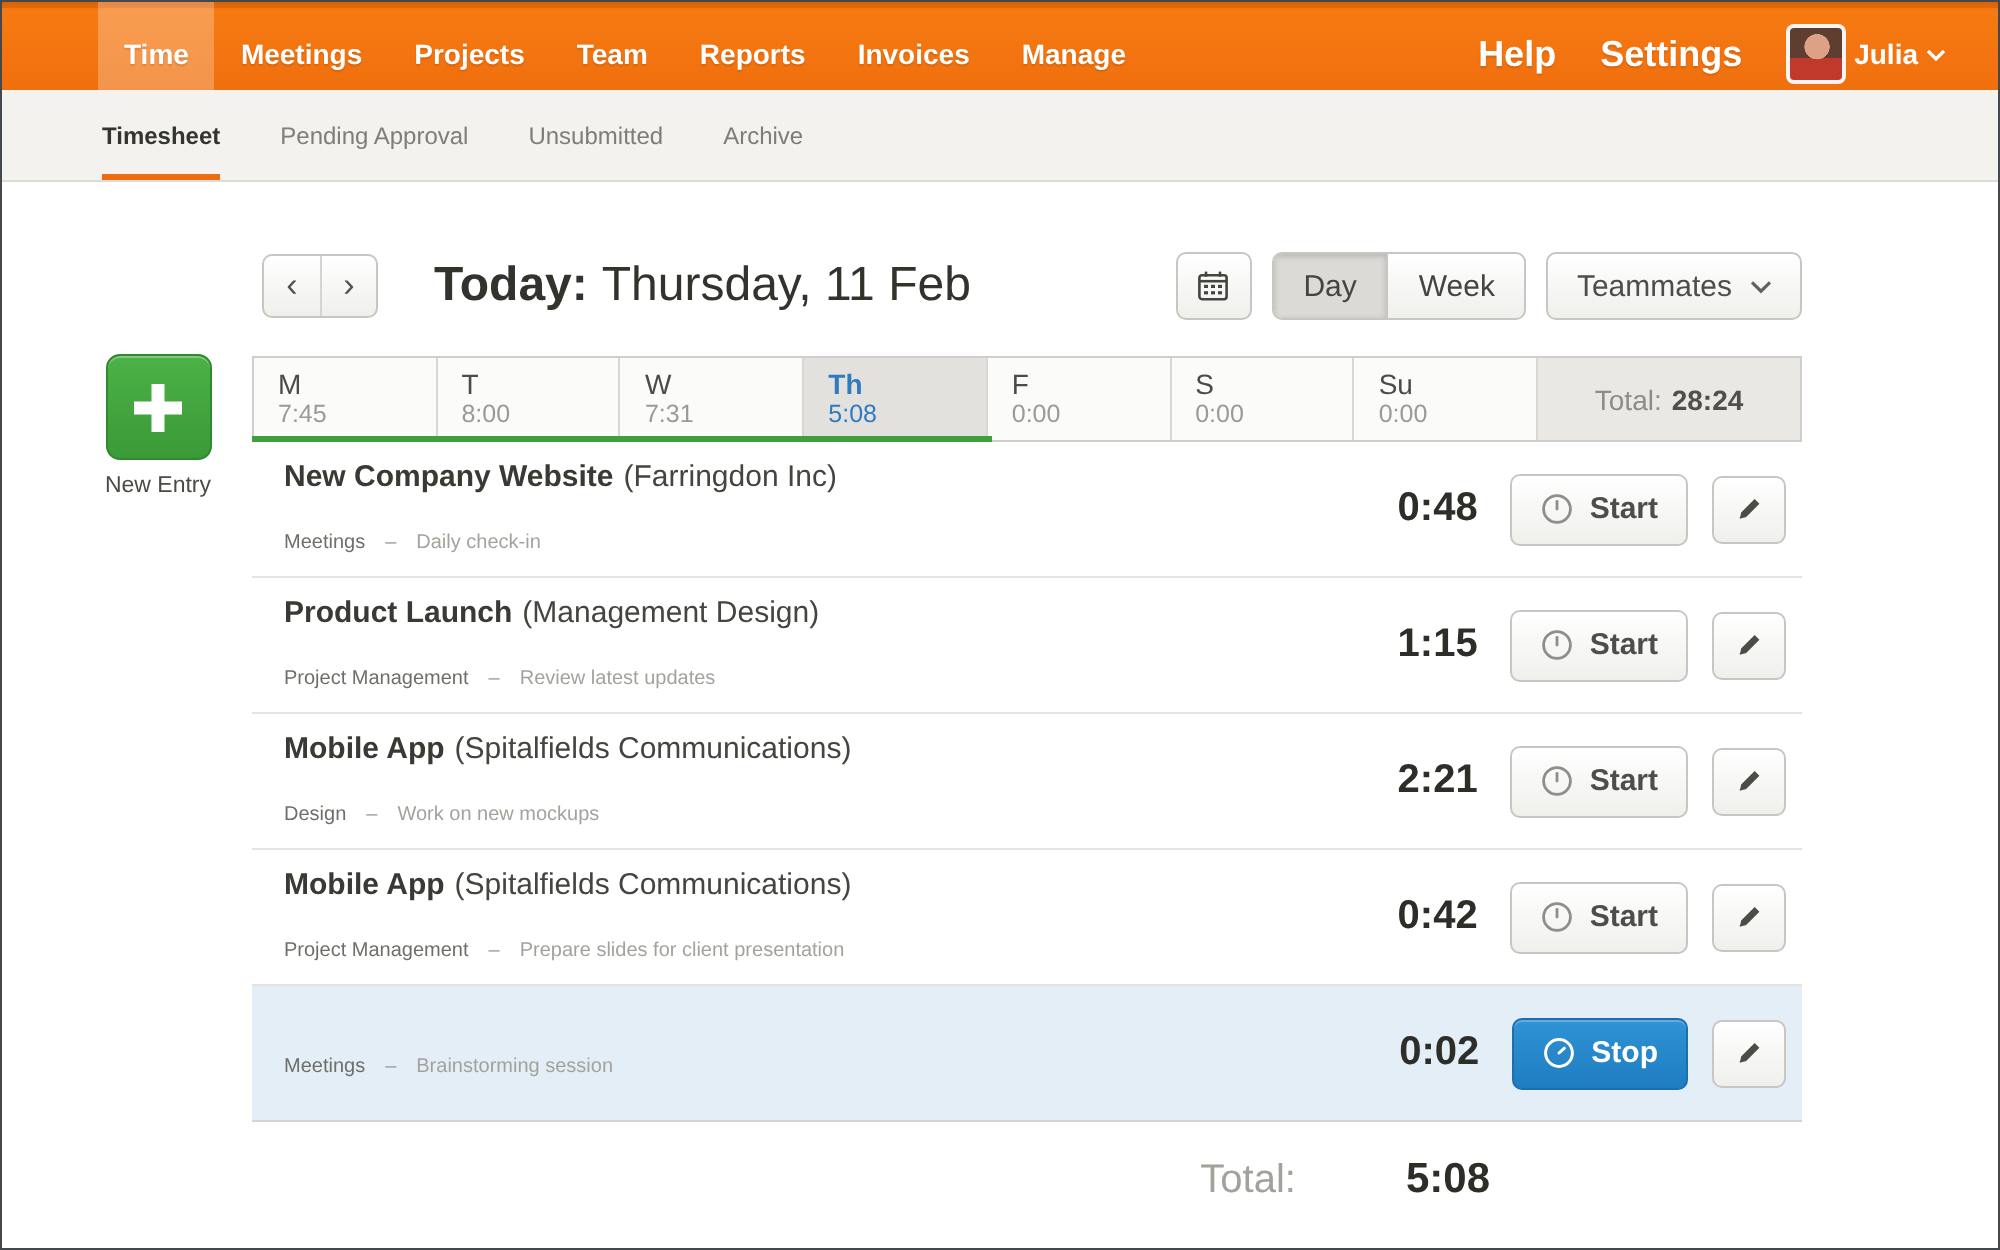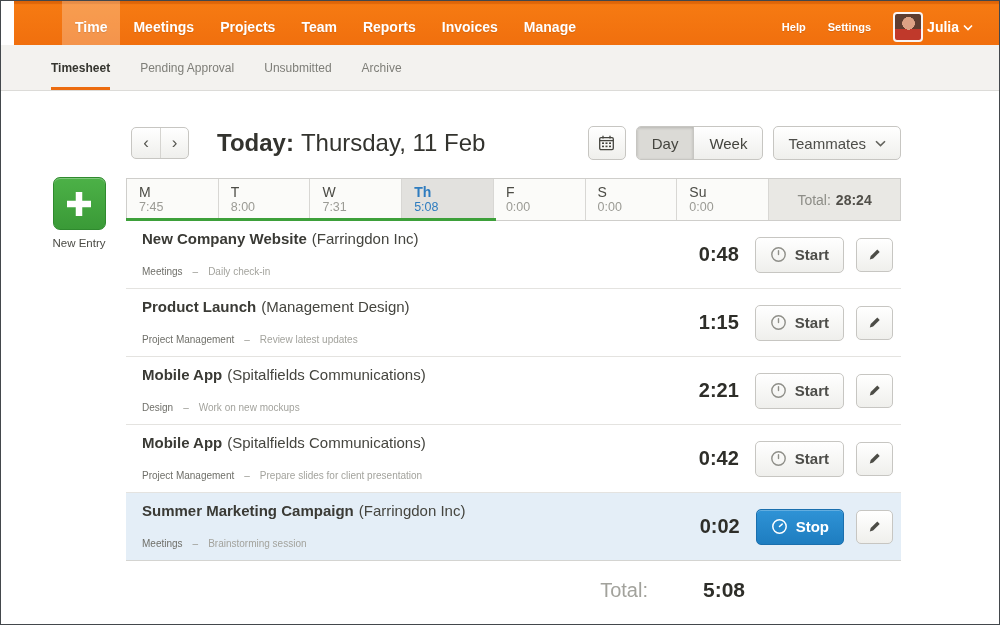--- a/index.html
+++ b/index.html
@@ -1,28 +1,28 @@
 <!DOCTYPE html>
 <html><head>
 <meta charset="utf-8">
 <style>
   html,body{margin:0;padding:0;background:#888;}
   *{box-sizing:border-box;font-family:"Liberation Sans",sans-serif;}
   .screen{position:relative;width:1000px;height:625px;background:#fff;border:1px solid #43484c;overflow:hidden;}
 
   
-  .topnav{position:absolute;top:0;left:13px;right:0;height:52px;
+  .topnav{position:absolute;top:0;left:0;right:0;height:52px;
     background:linear-gradient(180deg,#e District 0,#f87b12 0);
     background:linear-gradient(180deg,#e96a07 0,#f67a12 8%,#ef6d0d 100%);
     display:flex;align-items:stretch;padding-left:48px;
     box-shadow:inset 0 3px 0 rgba(180,70,0,.25), inset 0 -2px 0 rgba(160,60,0,.25);}
   .nav-item{display:flex;align-items:center;padding:0 13px;color:#fff;font-size:14px;font-weight:600;cursor:pointer;text-shadow:0 1px 1px rgba(0,0,0,.12);}
   .nav-item.active{background:rgba(255,255,255,.26);}
   .nav-right{margin-left:auto;display:flex;align-items:center;gap:22px;padding-right:26px;}
-  .nav-link{color:#fff;font-size:11px;font-weight:600;cursor:pointer;text-shadow:0 1px 1px rgba(0,0,0,.12);}
+  .nav-link{color:#fff;font-size:18px;font-weight:600;cursor:pointer;text-shadow:0 1px 1px rgba(0,0,0,.12);}
   .avatar{width:30px;height:30px;border-radius:4px;border:2px solid rgba(255,255,255,.95);
     background:
       radial-gradient(circle at 52% 36%, #dda285 0 29%, rgba(0,0,0,0) 30%),
       linear-gradient(180deg,#5f3d30 0 58%, #c0392b 58%);
     cursor:pointer;}
   .user{display:flex;align-items:center;gap:4px;cursor:pointer;}
   .user-name{color:#fff;font-size:14px;font-weight:600;}
 
   
   .subnav{position:absolute;top:44px;left:0;right:0;height:46px;background:#f3f2ef;border-bottom:1px solid #dcdbd8;
@@ -297,21 +297,20 @@
         <button class="btn-chrome edit-btn">
           <svg width="15" height="15" viewBox="0 0 15 15">
               <path d="M2.8 12.4l.9-3.3 6.6-6.6 2.4 2.4-6.6 6.6-3.3.9z" fill="#4c4c46"></path>
             </svg>
         </button>
       </div>
     </div>
 
     <div class="row running">
       <div class="row-text">
-        <div class="line1"><span class="project">Summer Marketing Campaign</span><span class="client">(Farringdon Inc)</span></div>
         <div class="line2"><span class="task">Meetings</span><span class="dash">–</span><span class="notes">Brainstorming session</span></div>
       </div>
       <div class="row-right">
         <div class="time">0:02</div>
         <button class="timer-btn stop-btn" style="border-radius:5px;cursor:pointer;">
           <svg width="17" height="17" viewBox="0 0 17 17">
               <circle cx="8.5" cy="8.5" r="6.7" fill="none" stroke="#fff" stroke-width="1.5"></circle>
               <path d="M8.5 8.5l2.7-2.4" stroke="#fff" stroke-width="1.5" stroke-linecap="round"></path>
             </svg>
           <span>Stop</span>

